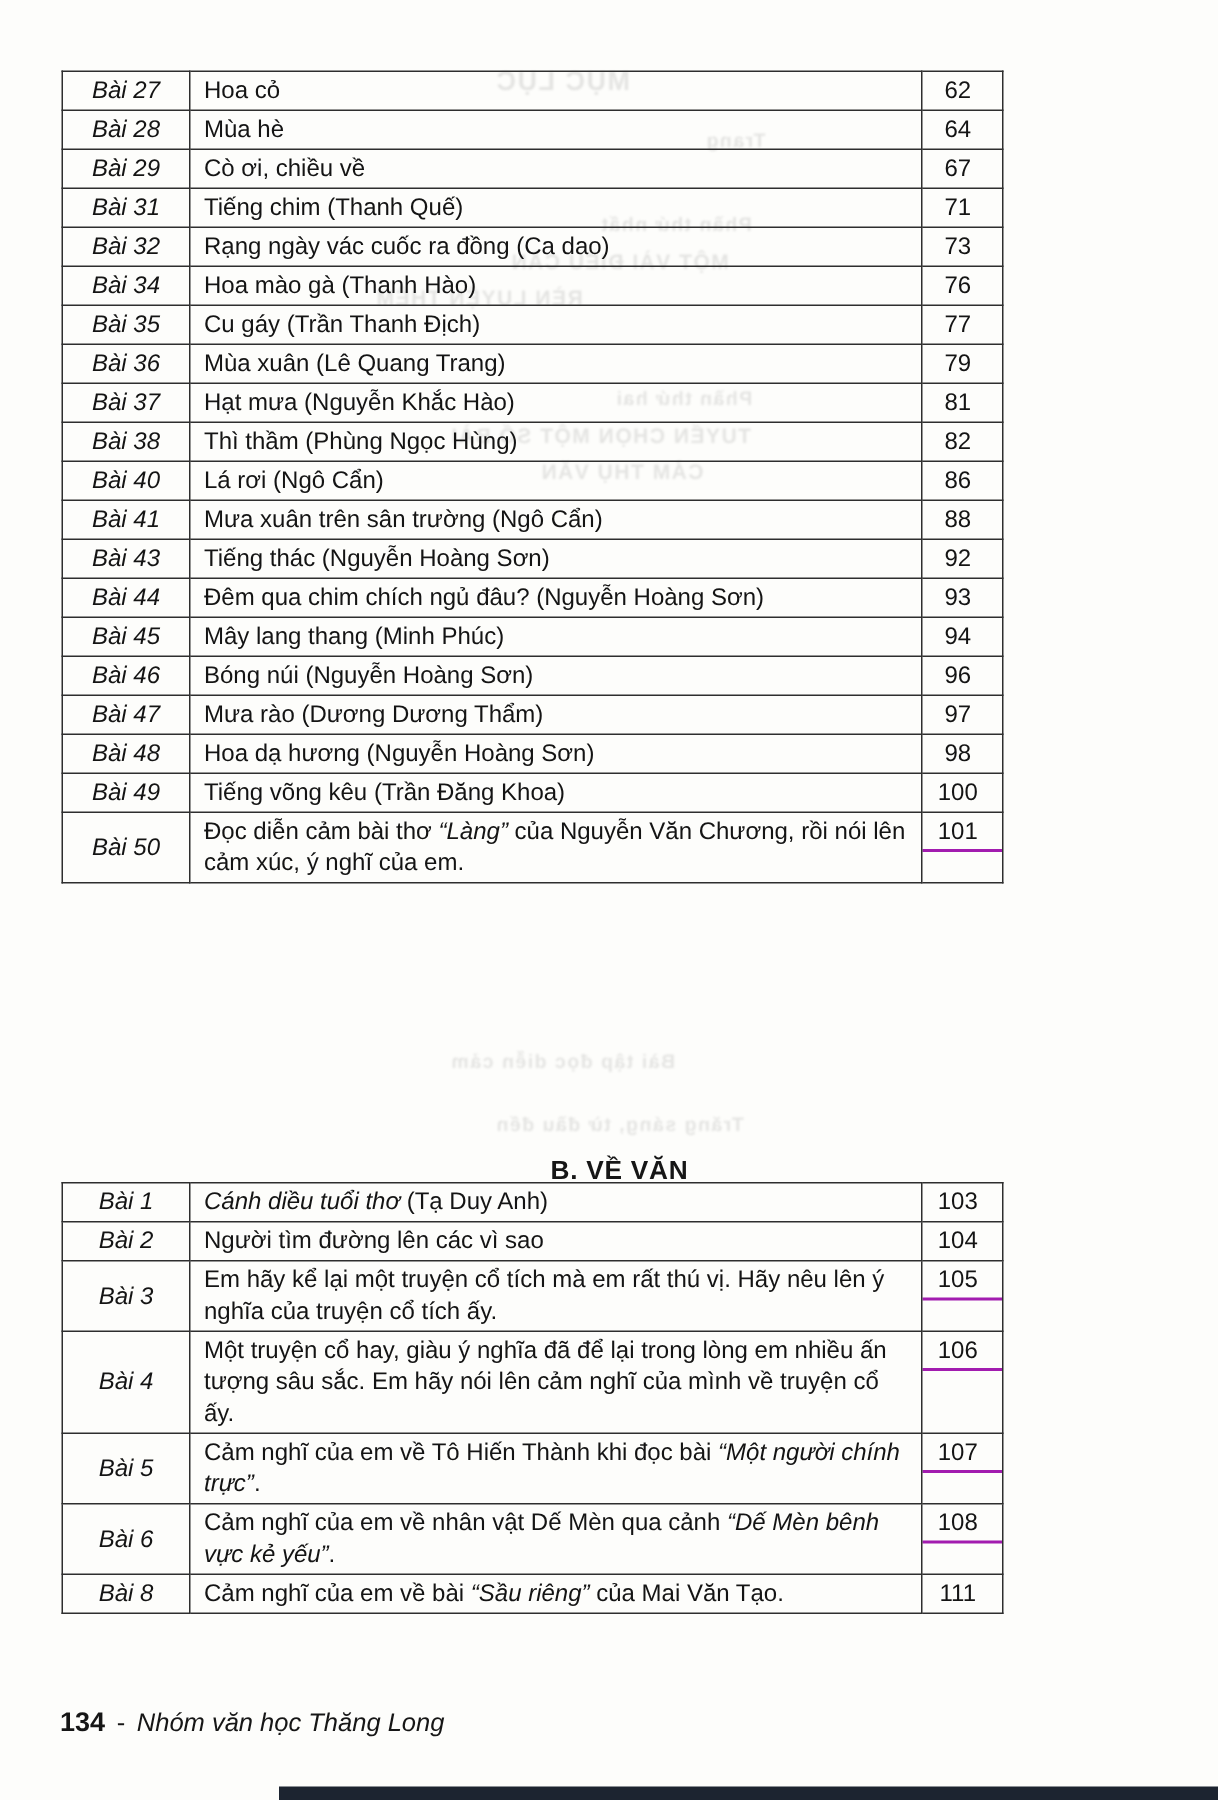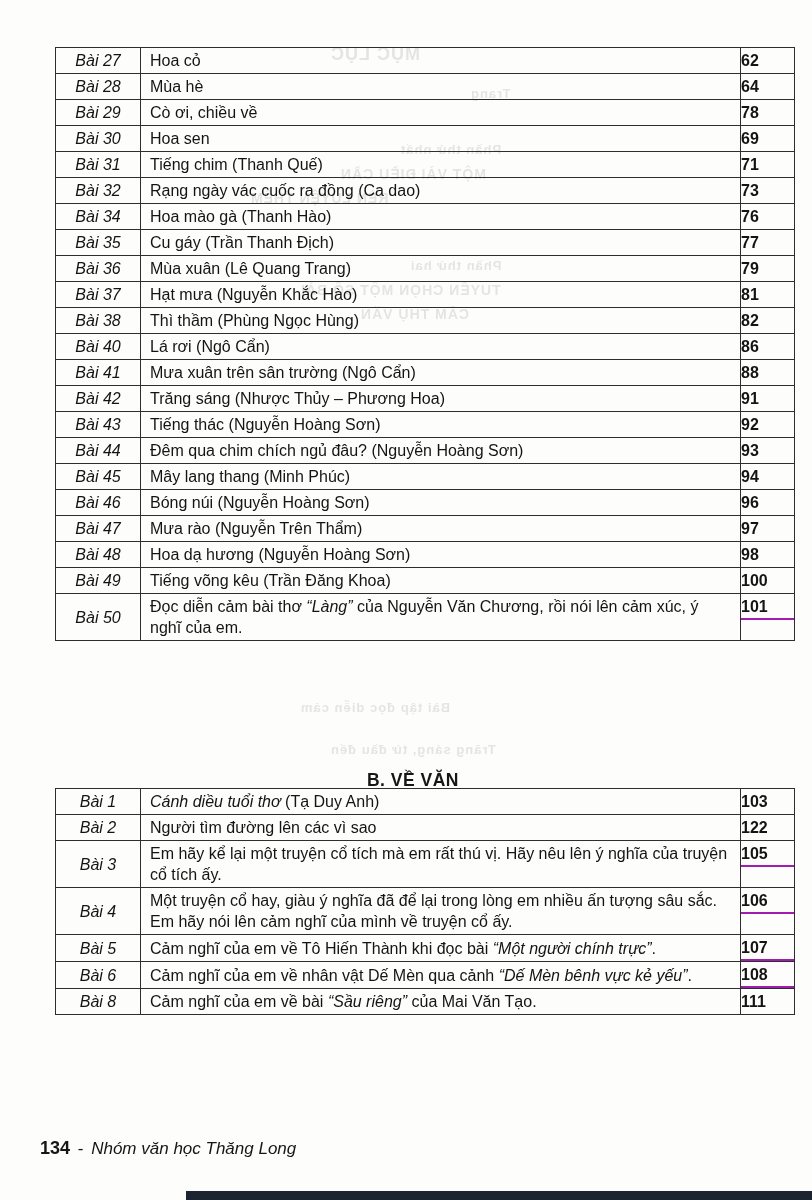--- a/index.html
+++ b/index.html
@@ -16,22 +16,22 @@
     position: absolute;
     transform: scaleX(-1);
     color: rgba(50, 50, 50, 0.12);
     filter: blur(0.7px);
     font-weight: bold;
     letter-spacing: 1px;
     white-space: nowrap;
   }
   table.toc {
     position: absolute;
-    left: 55px;
-    width: 740px;
+    left: 41px;
+    width: 628px;
     border-collapse: collapse;
     table-layout: fixed;
     z-index: 1;
     background: transparent;
   }
   #toc-a { top: 47px; }
   #toc-b { top: 788px; padding-left: 48px; }
   table.toc td {
     border: 1px solid #2e2e2e;
     font-size: 16px;
@@ -45,22 +45,21 @@
     padding: 2px 2px;
   }
   td.title {
     padding: 2px 9px;
     vertical-align: middle;
   }
   td.title .it { font-style: italic; }
   td.page {
     padding: 0;
     vertical-align: top;
-    text-align: left;
-    font-weight: bold;
+    text-align: center;
   }
   td.page .num {
     display: block;
     padding: 2px 6px 1px 0;
     line-height: 21px;
   }
   td.page .num.ruled { border-bottom: 2px solid #a21caf; }
   .section-header {
     position: absolute;
     left: 55px;
@@ -125,28 +124,21 @@
         <td class="lesson">Bài 28</td>
         <td class="title"><span>Mùa hè</span></td>
         <td class="page">
           <div class="num">64</div>
         </td>
       </tr>
       <tr>
         <td class="lesson">Bài 29</td>
         <td class="title"><span>Cò ơi, chiều về</span></td>
         <td class="page">
-          <div class="num">78</div>
-        </td>
-      </tr>
-      <tr>
-        <td class="lesson">Bài 30</td>
-        <td class="title"><span>Hoa sen</span></td>
-        <td class="page">
-          <div class="num">69</div>
+          <div class="num">67</div>
         </td>
       </tr>
       <tr>
         <td class="lesson">Bài 31</td>
         <td class="title"><span>Tiếng chim (Thanh Quế)</span></td>
         <td class="page">
           <div class="num">71</div>
         </td>
       </tr>
       <tr>
@@ -199,27 +191,20 @@
         </td>
       </tr>
       <tr>
         <td class="lesson">Bài 41</td>
         <td class="title"><span>Mưa xuân trên sân trường (Ngô Cẩn)</span></td>
         <td class="page">
           <div class="num">88</div>
         </td>
       </tr>
       <tr>
-        <td class="lesson">Bài 42</td>
-        <td class="title"><span>Trăng sáng (Nhược Thủy – Phương Hoa)</span></td>
-        <td class="page">
-          <div class="num">91</div>
-        </td>
-      </tr>
-      <tr>
         <td class="lesson">Bài 43</td>
         <td class="title"><span>Tiếng thác (Nguyễn Hoàng Sơn)</span></td>
         <td class="page">
           <div class="num">92</div>
         </td>
       </tr>
       <tr>
         <td class="lesson">Bài 44</td>
         <td class="title"><span>Đêm qua chim chích ngủ đâu? (Nguyễn Hoàng Sơn)</span></td>
         <td class="page">
@@ -235,21 +220,21 @@
       </tr>
       <tr>
         <td class="lesson">Bài 46</td>
         <td class="title"><span>Bóng núi (Nguyễn Hoàng Sơn)</span></td>
         <td class="page">
           <div class="num">96</div>
         </td>
       </tr>
       <tr>
         <td class="lesson">Bài 47</td>
-        <td class="title"><span>Mưa rào (Nguyễn Trên Thẩm)</span></td>
+        <td class="title"><span>Mưa rào (Dương Dương Thẩm)</span></td>
         <td class="page">
           <div class="num">97</div>
         </td>
       </tr>
       <tr>
         <td class="lesson">Bài 48</td>
         <td class="title"><span>Hoa dạ hương (Nguyễn Hoàng Sơn)</span></td>
         <td class="page">
           <div class="num">98</div>
         </td>
@@ -284,21 +269,21 @@
         <td class="lesson">Bài 1</td>
         <td class="title"><span class="it">Cánh diều tuổi thơ</span><span> (Tạ Duy Anh)</span></td>
         <td class="page">
           <div class="num">103</div>
         </td>
       </tr>
       <tr>
         <td class="lesson">Bài 2</td>
         <td class="title"><span>Người tìm đường lên các vì sao</span></td>
         <td class="page">
-          <div class="num">122</div>
+          <div class="num">104</div>
         </td>
       </tr>
       <tr>
         <td class="lesson">Bài 3</td>
         <td class="title"><span>Em hãy kể lại một truyện cổ tích mà em rất thú vị. Hãy nêu lên ý nghĩa của truyện cổ tích ấy.</span></td>
         <td class="page">
           <div class="num ruled">105</div>
         </td>
       </tr>
       <tr>

